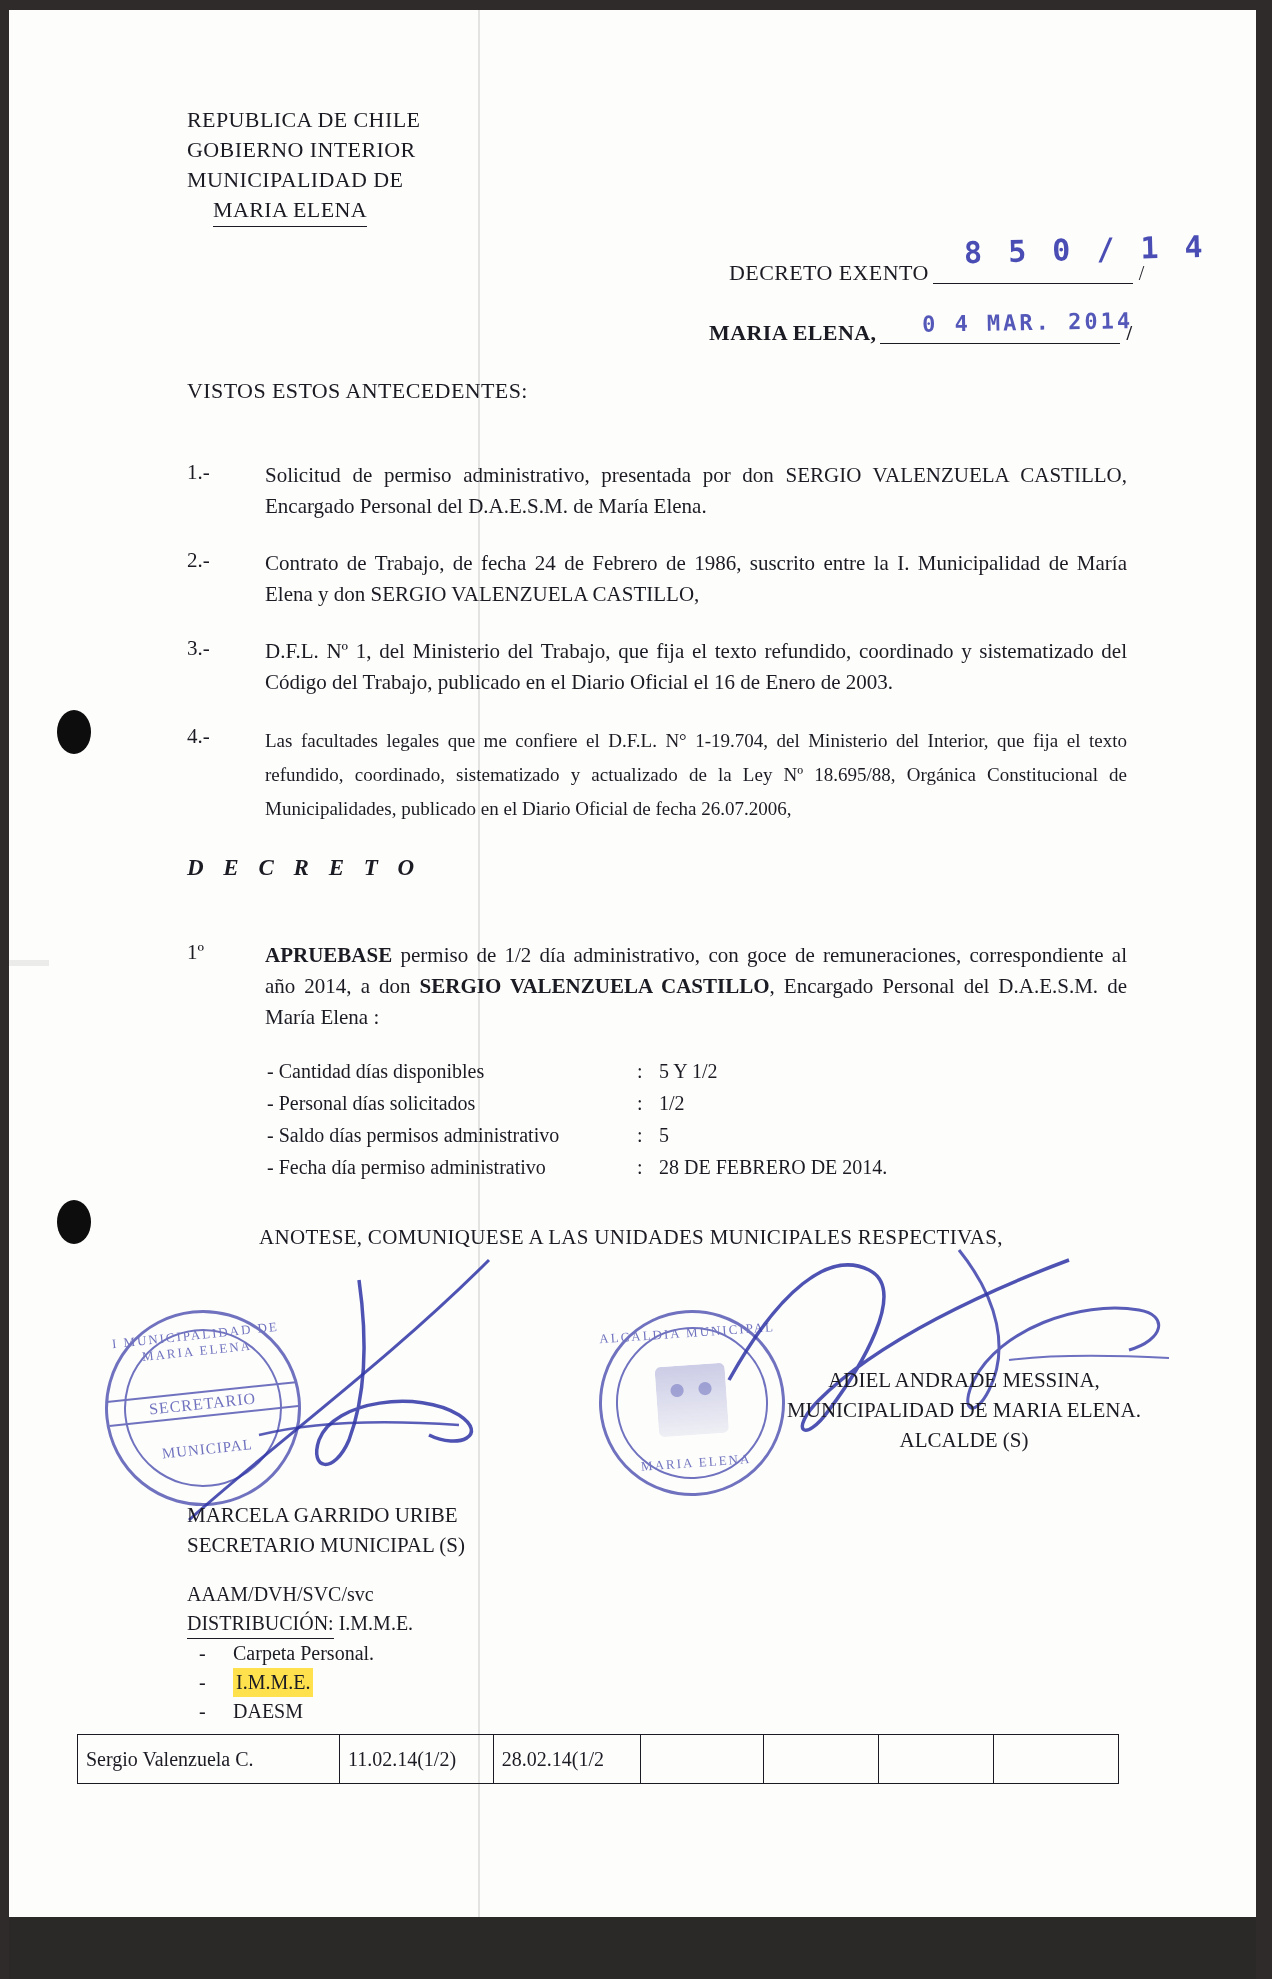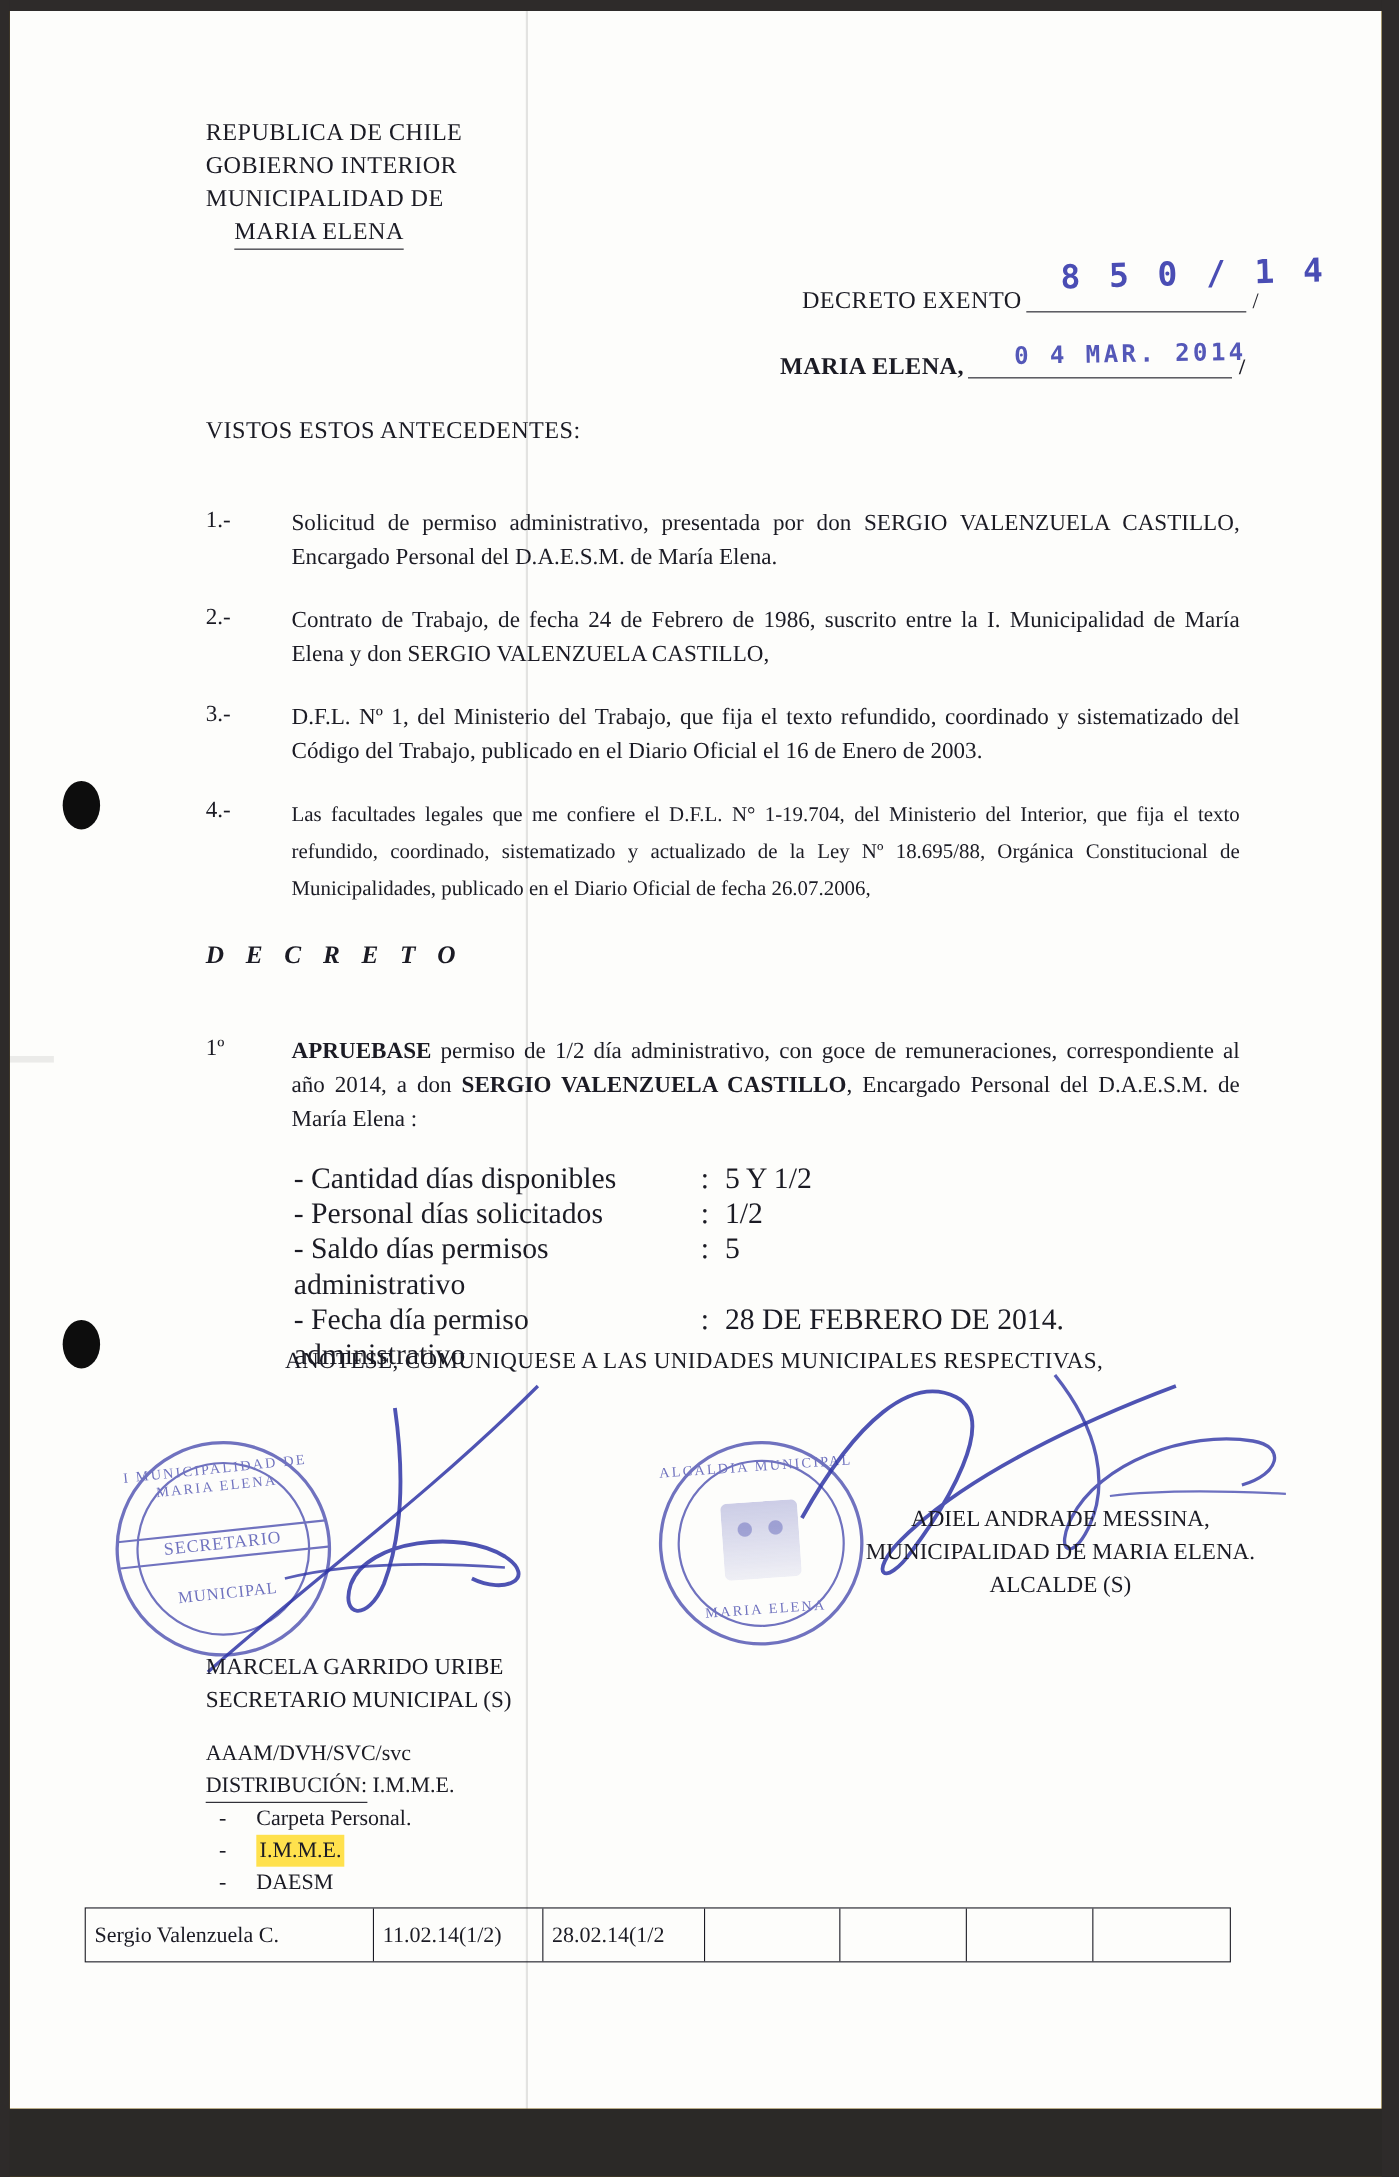--- a/index.html
+++ b/index.html
@@ -6,21 +6,21 @@
   body{
     width:1272px;height:1979px;
     background:#3a3a3a;
     font-family:"Liberation Serif", serif;
     overflow:hidden;
   }
   .page{
     position:absolute;
     left:0;top:0;
     width:1272px;height:1979px;
-    background:#eab308;
+    background:#0ea5e9;
     overflow:hidden;
   }
   
   .edge-top{position:absolute;left:0;top:0;width:1272px;height:10px;background:#2e2b2a;}
   .edge-bottom{position:absolute;left:0;bottom:0;width:1272px;height:62px;background:#2b2927;}
   .edge-left{position:absolute;left:0;top:0;width:9px;height:1979px;background:#2e2b2a;}
   .edge-right{position:absolute;right:0;top:0;width:16px;height:1979px;background:#2e2b2a;}
   .scan-tint{position:absolute;left:9px;top:10px;width:1247px;height:1907px;background:#fdfdfb;}
   .fold{position:absolute;left:478px;top:10px;width:2px;height:1907px;background:rgba(0,0,0,0.10);}
   .smudge-left{position:absolute;left:9px;top:960px;width:40px;height:6px;background:rgba(0,0,0,0.07);}
@@ -49,21 +49,21 @@
   .item{display:flex;margin-bottom:26px;}
   .item .num{width:78px;flex:0 0 78px;font-size:21px;color:#1b1b24;}
   .item .body{flex:1;font-size:21px;line-height:31px;color:#1b1b24;text-align:justify;}
 
   .decreto-word{position:absolute;left:178px;top:845px;font-size:23px;font-weight:bold;letter-spacing:7px;color:#1b1b24;font-style:italic;}
 
   .art{position:absolute;left:178px;top:930px;width:940px;display:flex;}
   .art .num{width:78px;flex:0 0 78px;font-size:21px;color:#1b1b24;}
   .art .body{flex:1;font-size:21px;line-height:31px;color:#1b1b24;text-align:justify;}
 
-  .detail{position:absolute;left:258px;top:1045px;font-size:27px;line-height:32px;color:#1b1b24;}
+  .detail{position:absolute;left:258px;top:1045px;font-size:20px;line-height:32px;color:#1b1b24;}
   .detail .row{display:flex;}
   .detail .k{width:370px;}
   .detail .c{width:22px;}
   .detail .v{}
 
   .anotese{position:absolute;left:250px;top:1215px;font-size:21px;color:#1b1b24;letter-spacing:.3px;}
 
   .sig-right{position:absolute;left:745px;top:1355px;font-size:21px;line-height:30px;color:#1b1b24;text-align:center;width:420px;}
   .sig-left{position:absolute;left:178px;top:1490px;font-size:21px;line-height:30px;color:#1b1b24;}
 

